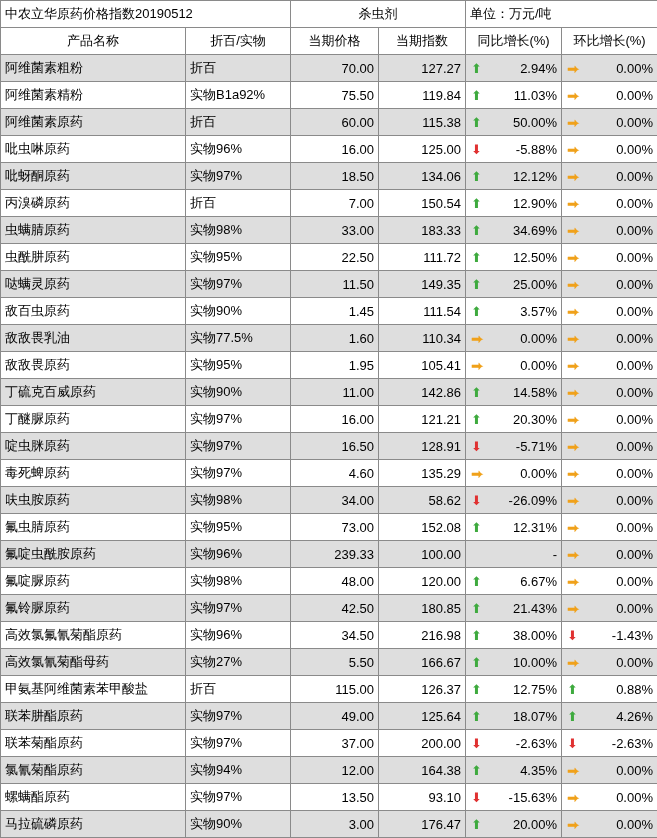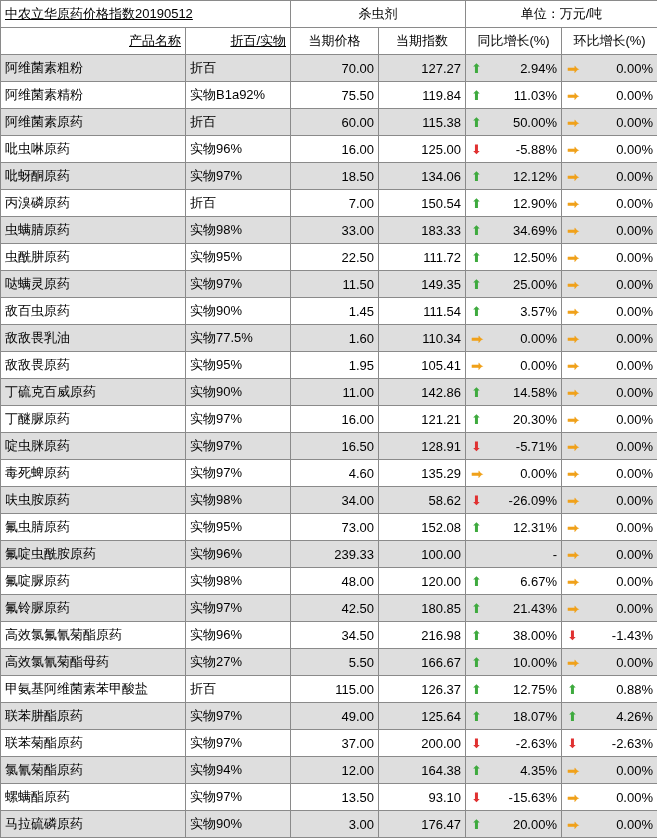--- a/index.html
+++ b/index.html
@@ -34,31 +34,31 @@
   col.c2 { width: 88px; }
   col.c3 { width: 87px; }
   col.c4 { width: 96px; }
   col.c5 { width: 96px; }
 
   
   .title-row td {
     height: 28px;
     font-size: 14px;
   }
-  .title-main { text-align: left; text-decoration: underline; }
+  .title-main { text-align: left; }
   .title-mid { text-align: center; }
-  .title-unit { text-align: center; }
+  .title-unit { text-align: left; }
 
   
   .head-row td {
     text-align: center;
     font-size: 13px;
     background: #ffffff;
   }
-  .head-row td.left { text-align: right; text-decoration: underline; }
+  .head-row td.left { text-align: center; }
 
   
   tr.alt td { background: #dedede; }
   td.name { text-align: left; font-family: Liberation Serif, serif; }
   td.spec { text-align: left; }
   td.num { text-align: right; padding-right: 6px; }
   td.pct {
     text-align: right;
     padding-right: 6px;
     position: relative;

